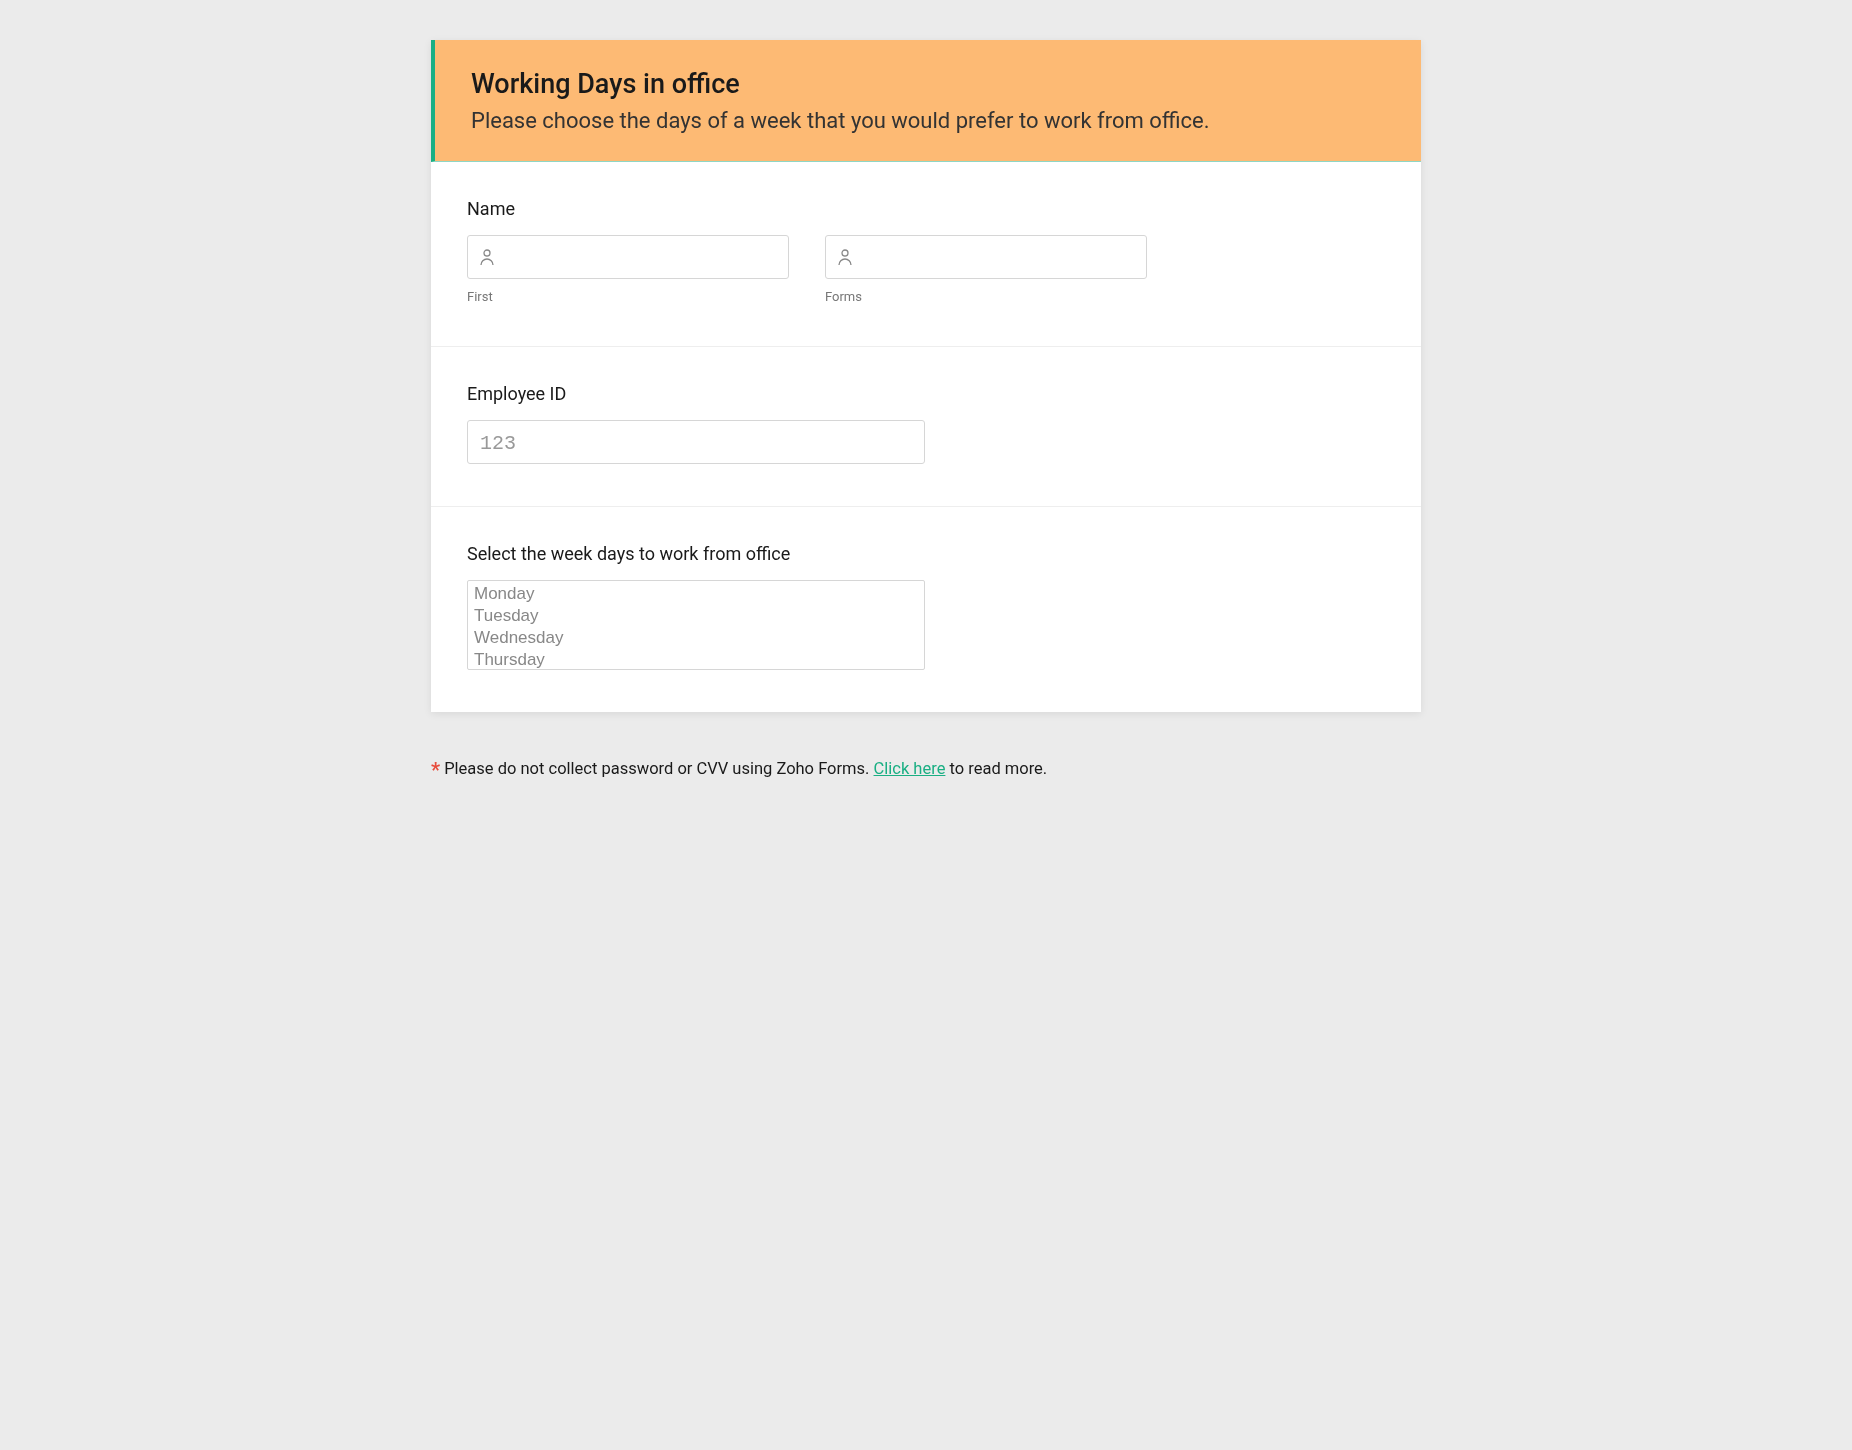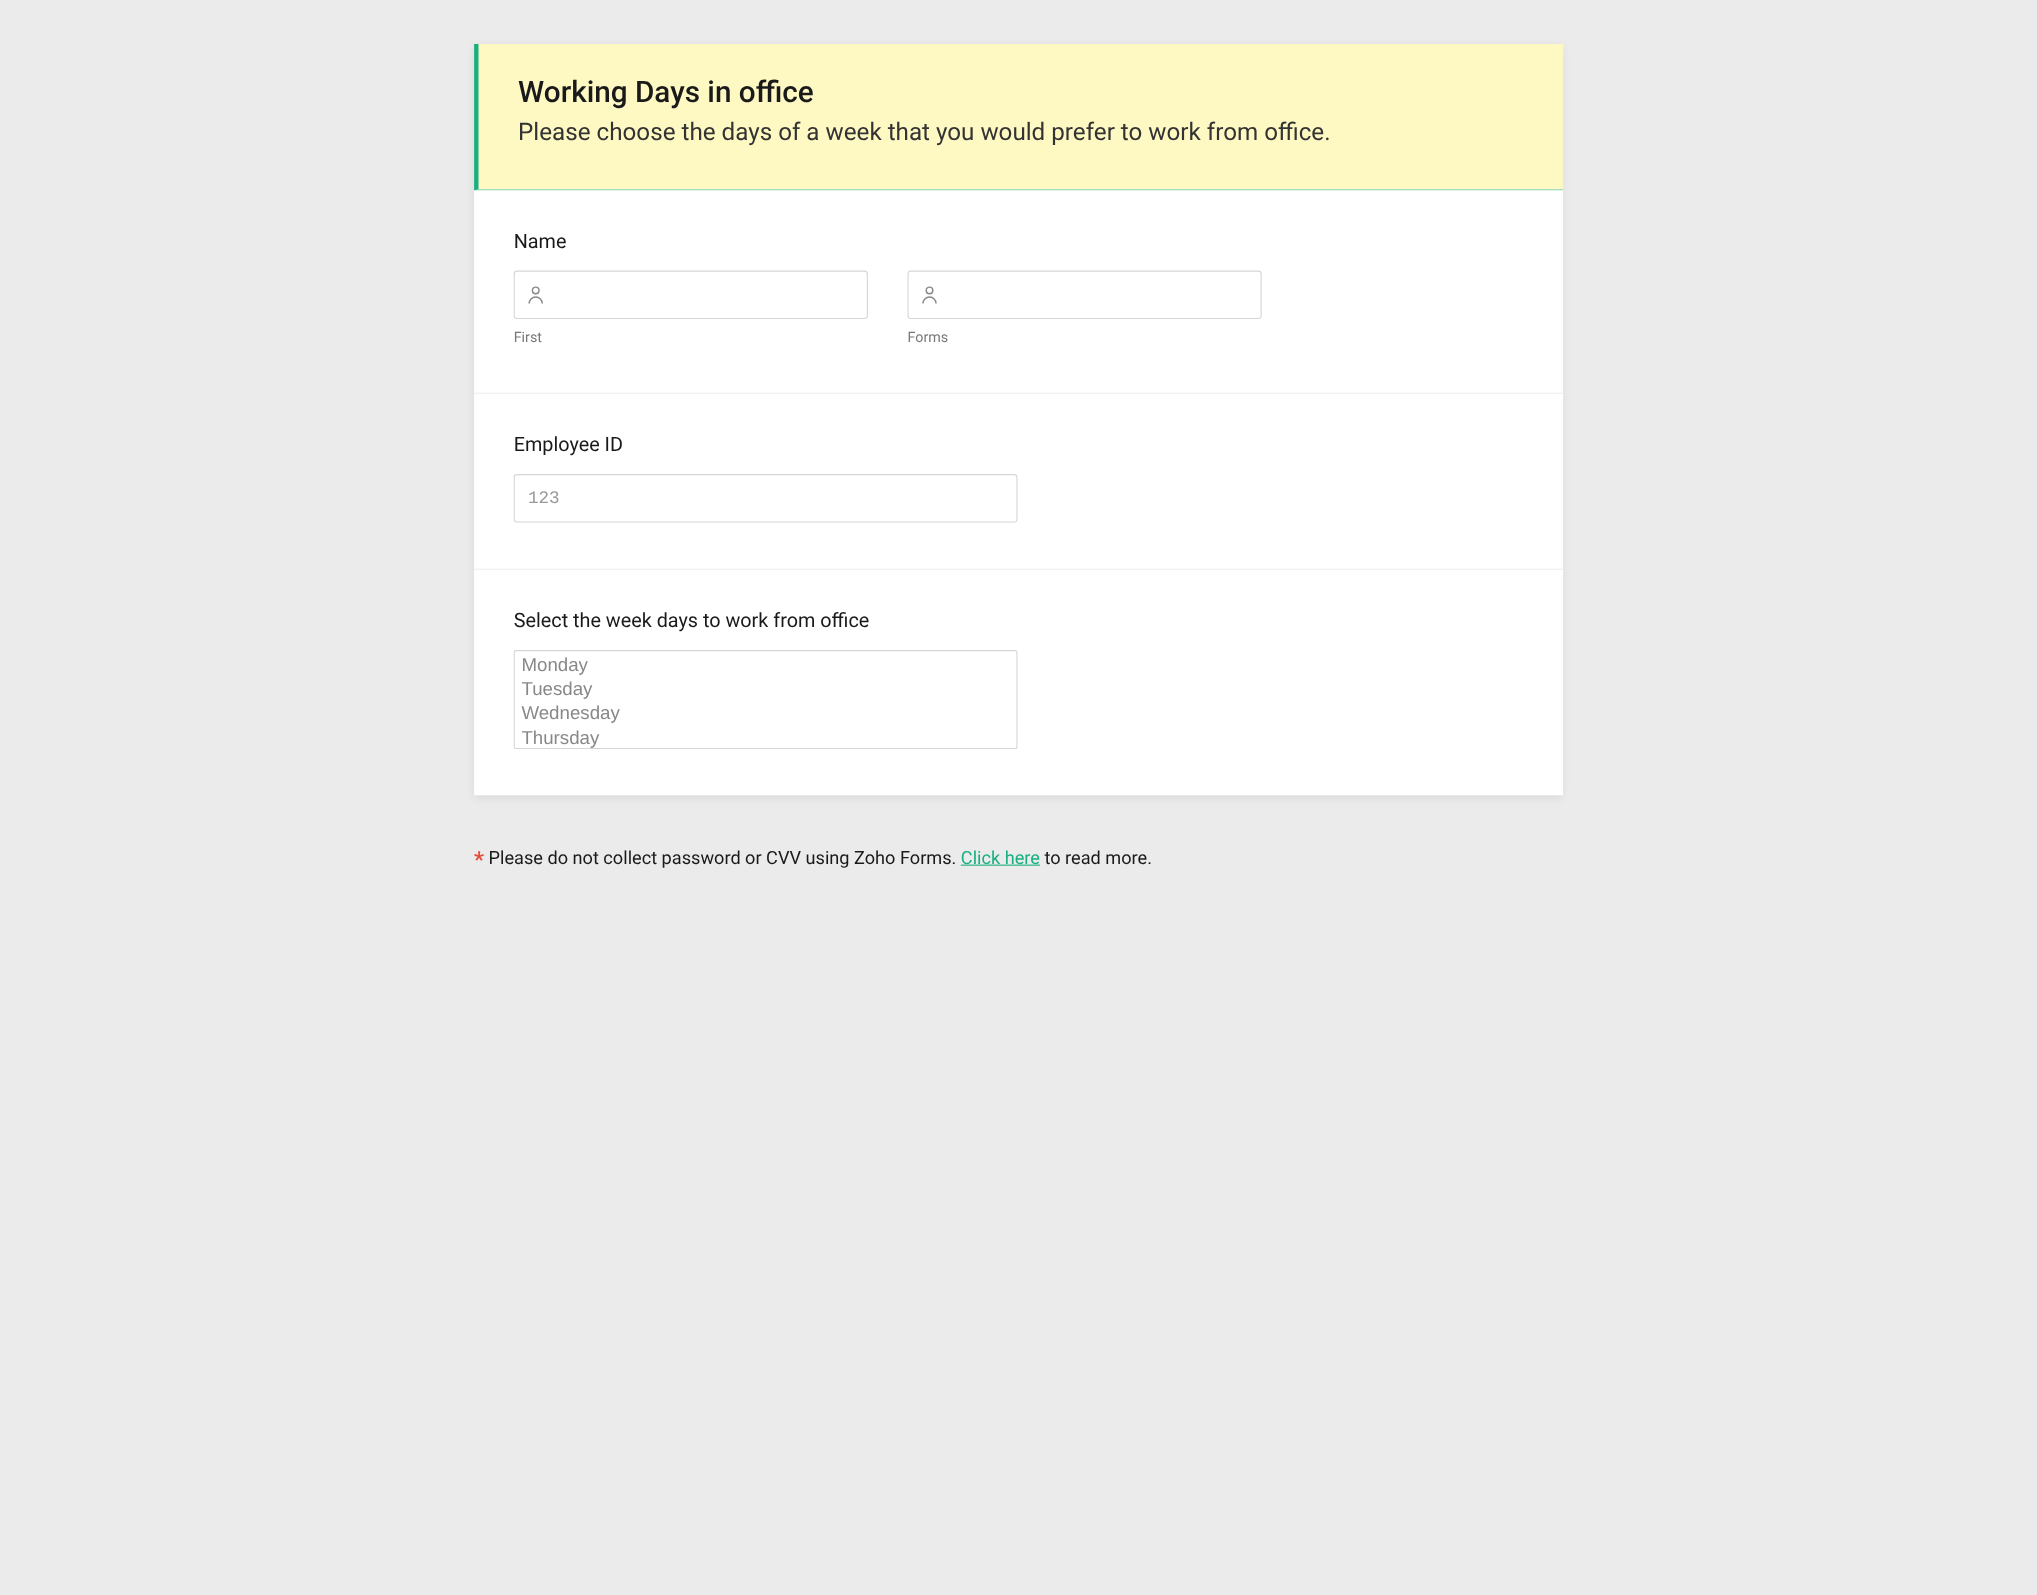--- a/index.html
+++ b/index.html
@@ -12,24 +12,24 @@
       background: #ebebeb;
       padding: 40px 0;
     }
     .form-container {
       max-width: 990px;
       margin: 0 auto;
       background: #fff;
       box-shadow: 0 2px 8px rgba(0,0,0,0.08);
     }
     .form-header {
-      background: #fef9c3;
+      background: #fdba74;
       border-left: 4px solid #1aaf83;
       border-bottom: 1px solid #8fd7c4;
-      padding: 28px 36px 39px 36px;
+      padding: 28px 36px 28px 36px;
     }
     .form-title {
       font-size: 27px;
       font-weight: 500;
       color: #1a1a1a;
       margin-bottom: 8px;
     }
     .form-subtitle {
       font-size: 22px;
       color: #333;
@@ -56,21 +56,21 @@
     }
     .input-wrap {
       position: relative;
     }
     .text-input {
       width: 100%;
       height: 44px;
       border: 1px solid #d6d6d6;
       border-radius: 3px;
       padding: 0 12px 0 40px;
-      font-size: 16px;
+      font-size: 20px;
       color: #333;
     }
     .text-input.no-icon {
       padding-left: 12px;
     }
     .text-input::placeholder {
       color: #999;
       font-family: "Courier New", monospace;
     }
     .input-icon {

